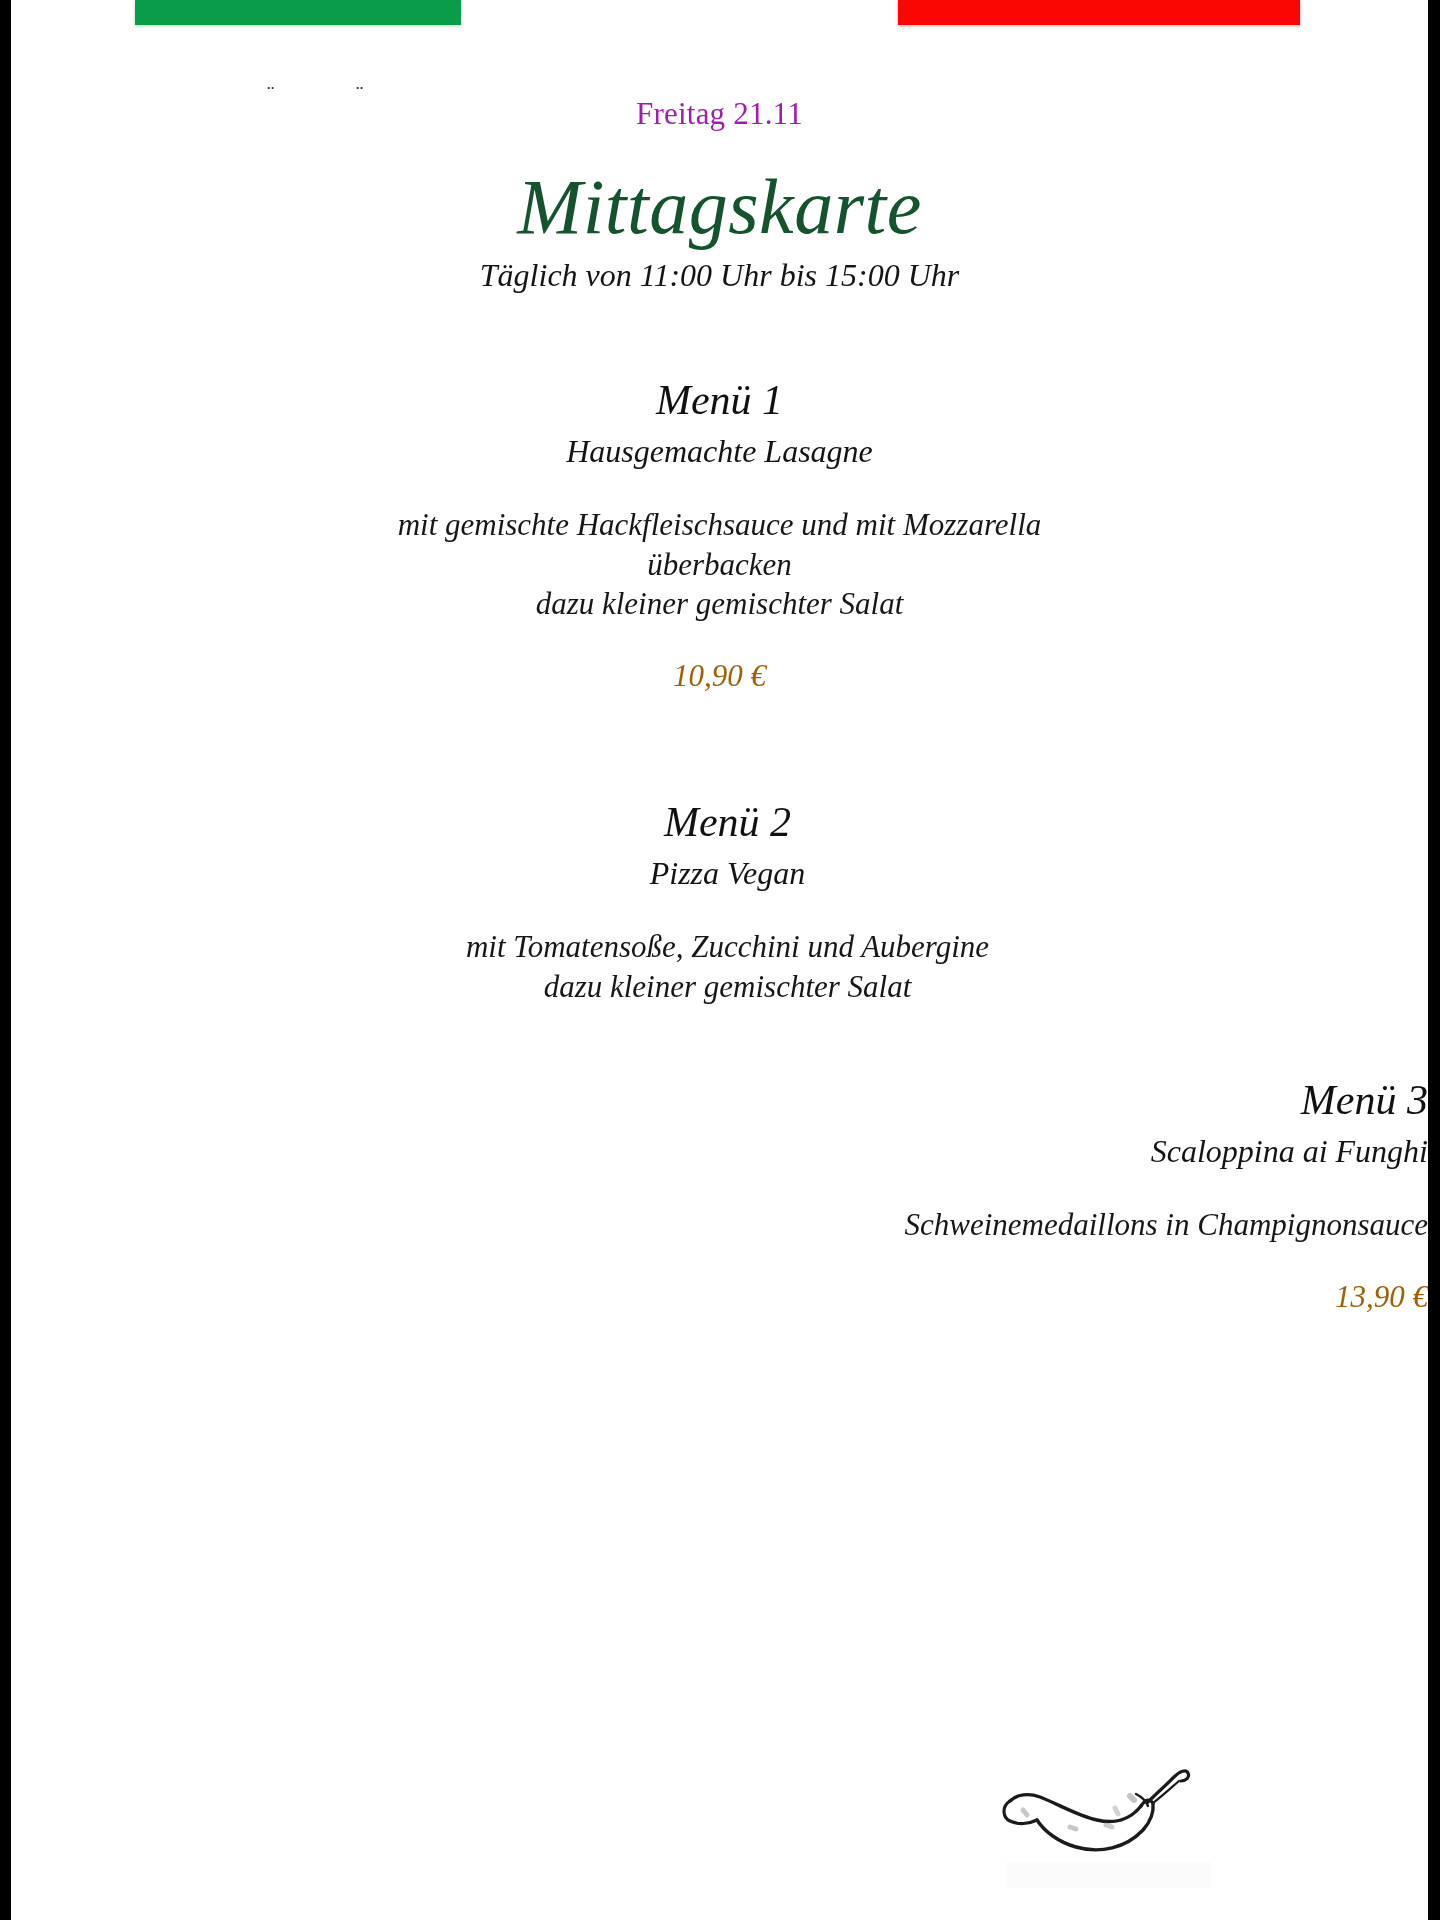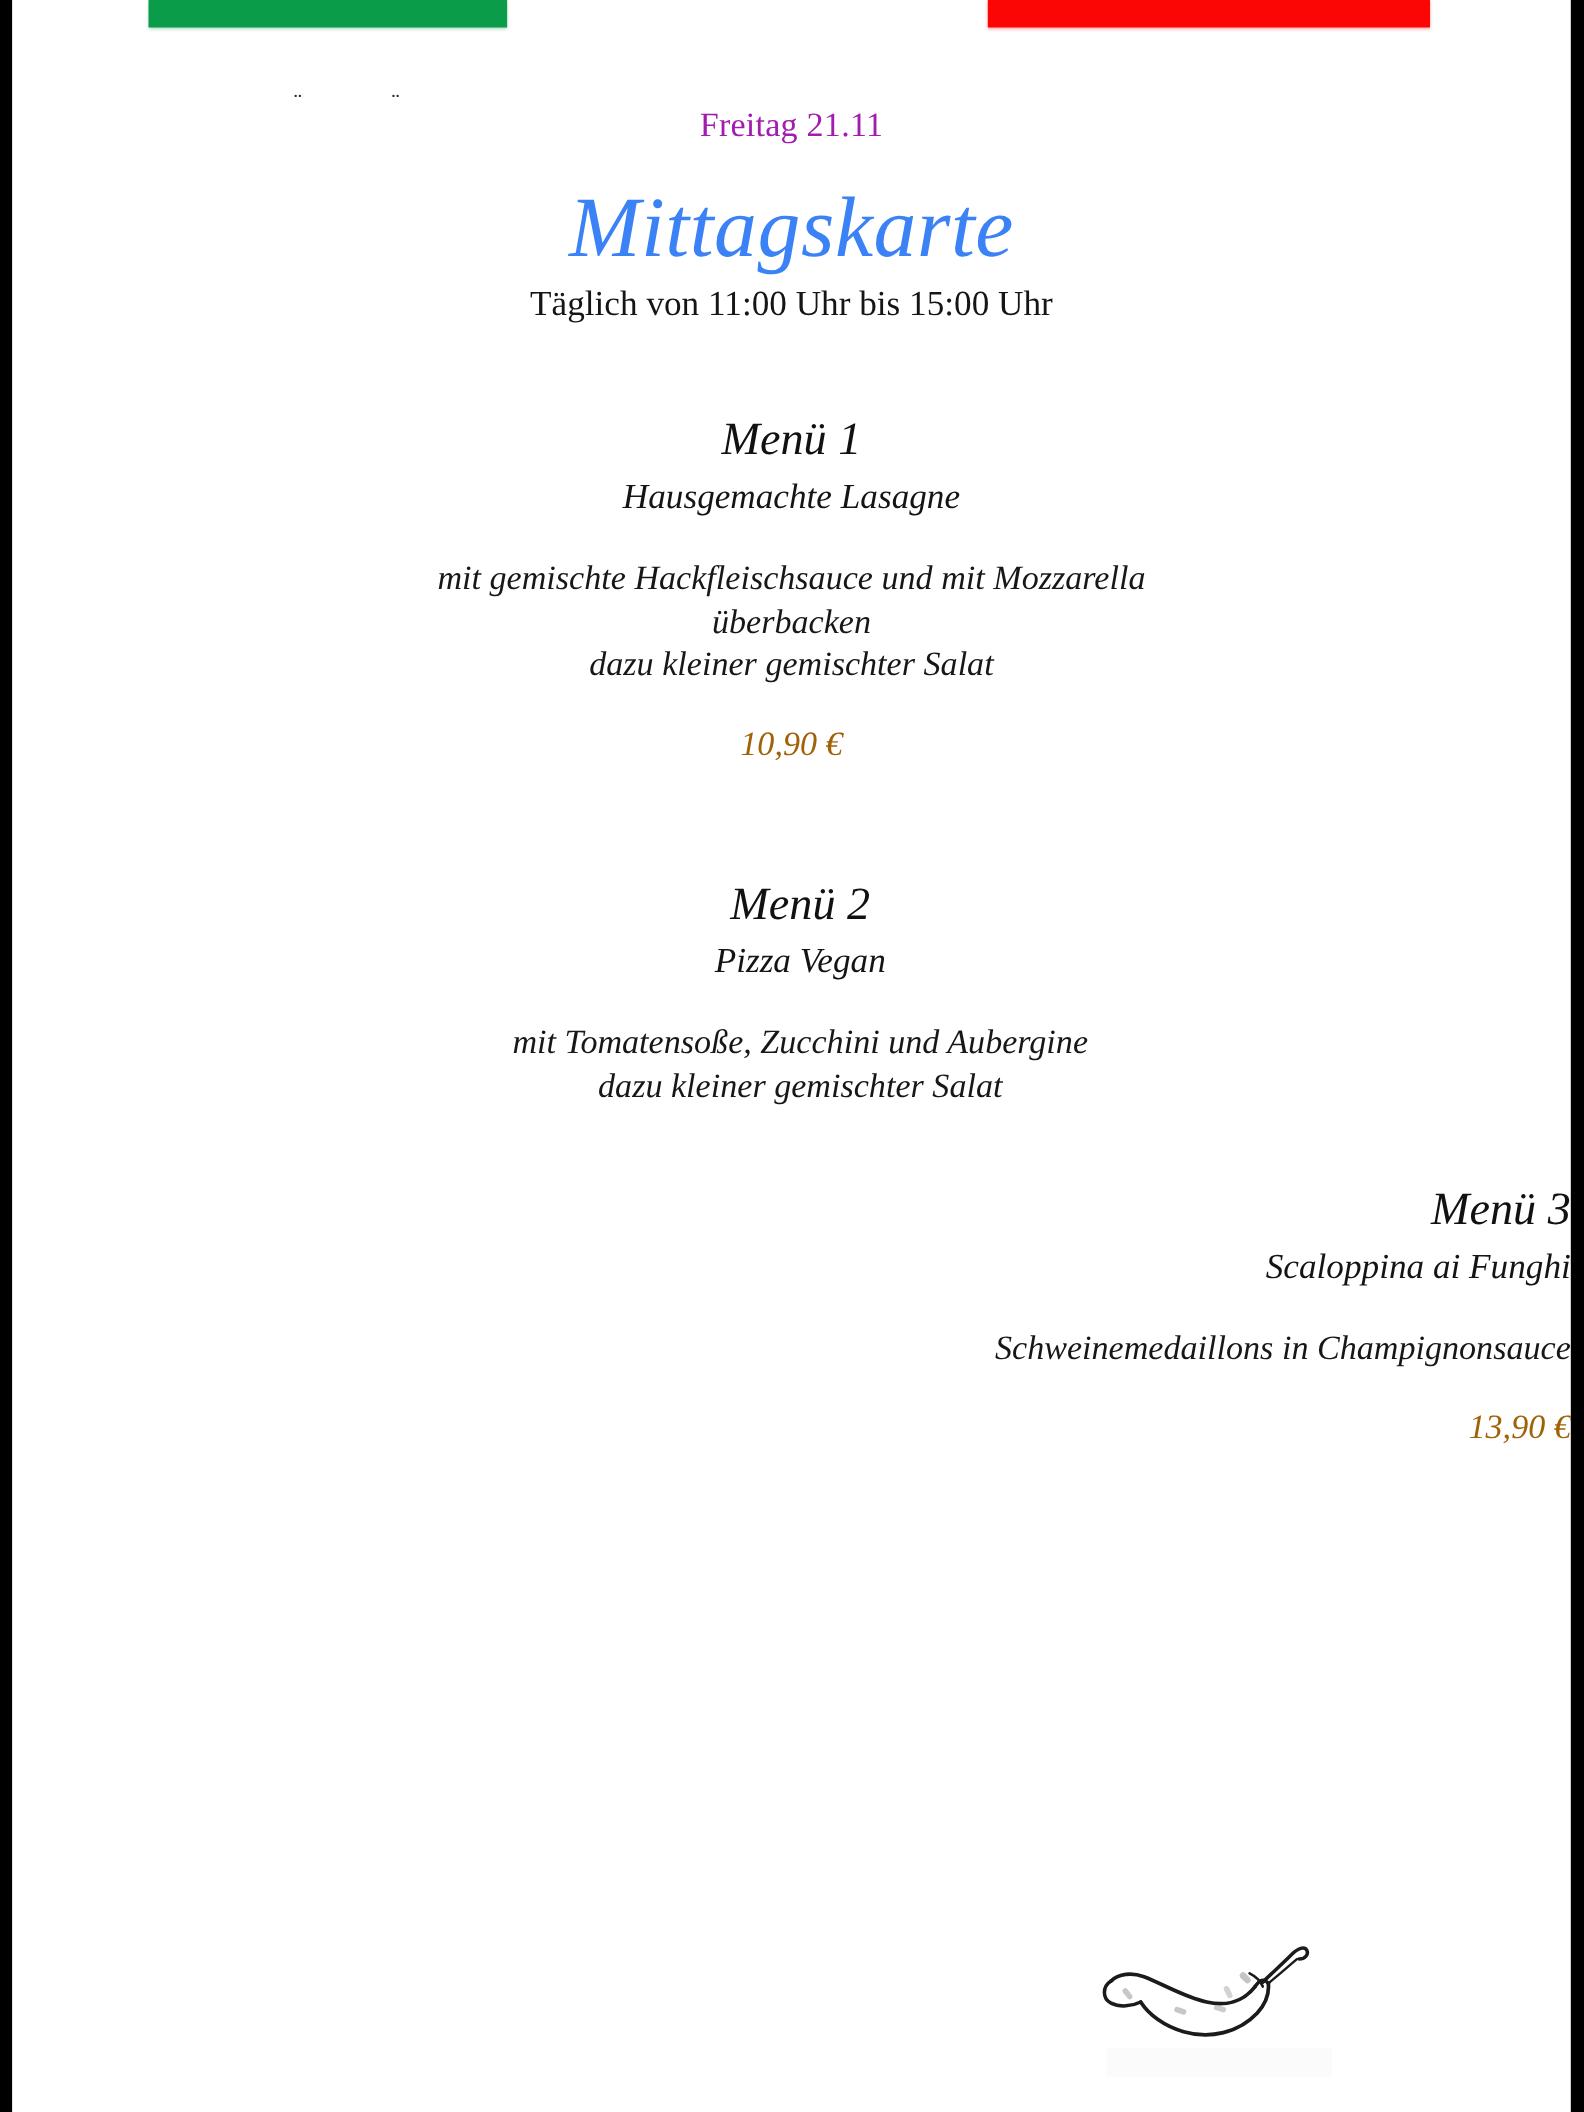--- a/index.html
+++ b/index.html
@@ -78,28 +78,29 @@
     font-size: 31px;
     font-style: normal;
     color: #a21caf;
     letter-spacing: .2px;
   }
   .main-title {
     margin-top: 34px;
     font-size: 78px;
     font-style: italic;
     font-weight: 400;
-    color: #3b82f6;
+    color: #14532d;
     line-height: 1.04;
     letter-spacing: .5px;
     text-align: center;
   }
   .hours-line {
     margin-top: 10px;
     font-size: 32px;
+    font-style: italic;
     color: #151515;
   }
 
   
   .menu-list {
     margin-top: 82px;
   }
   .menu-block {
     margin-bottom: 66px;
   }

